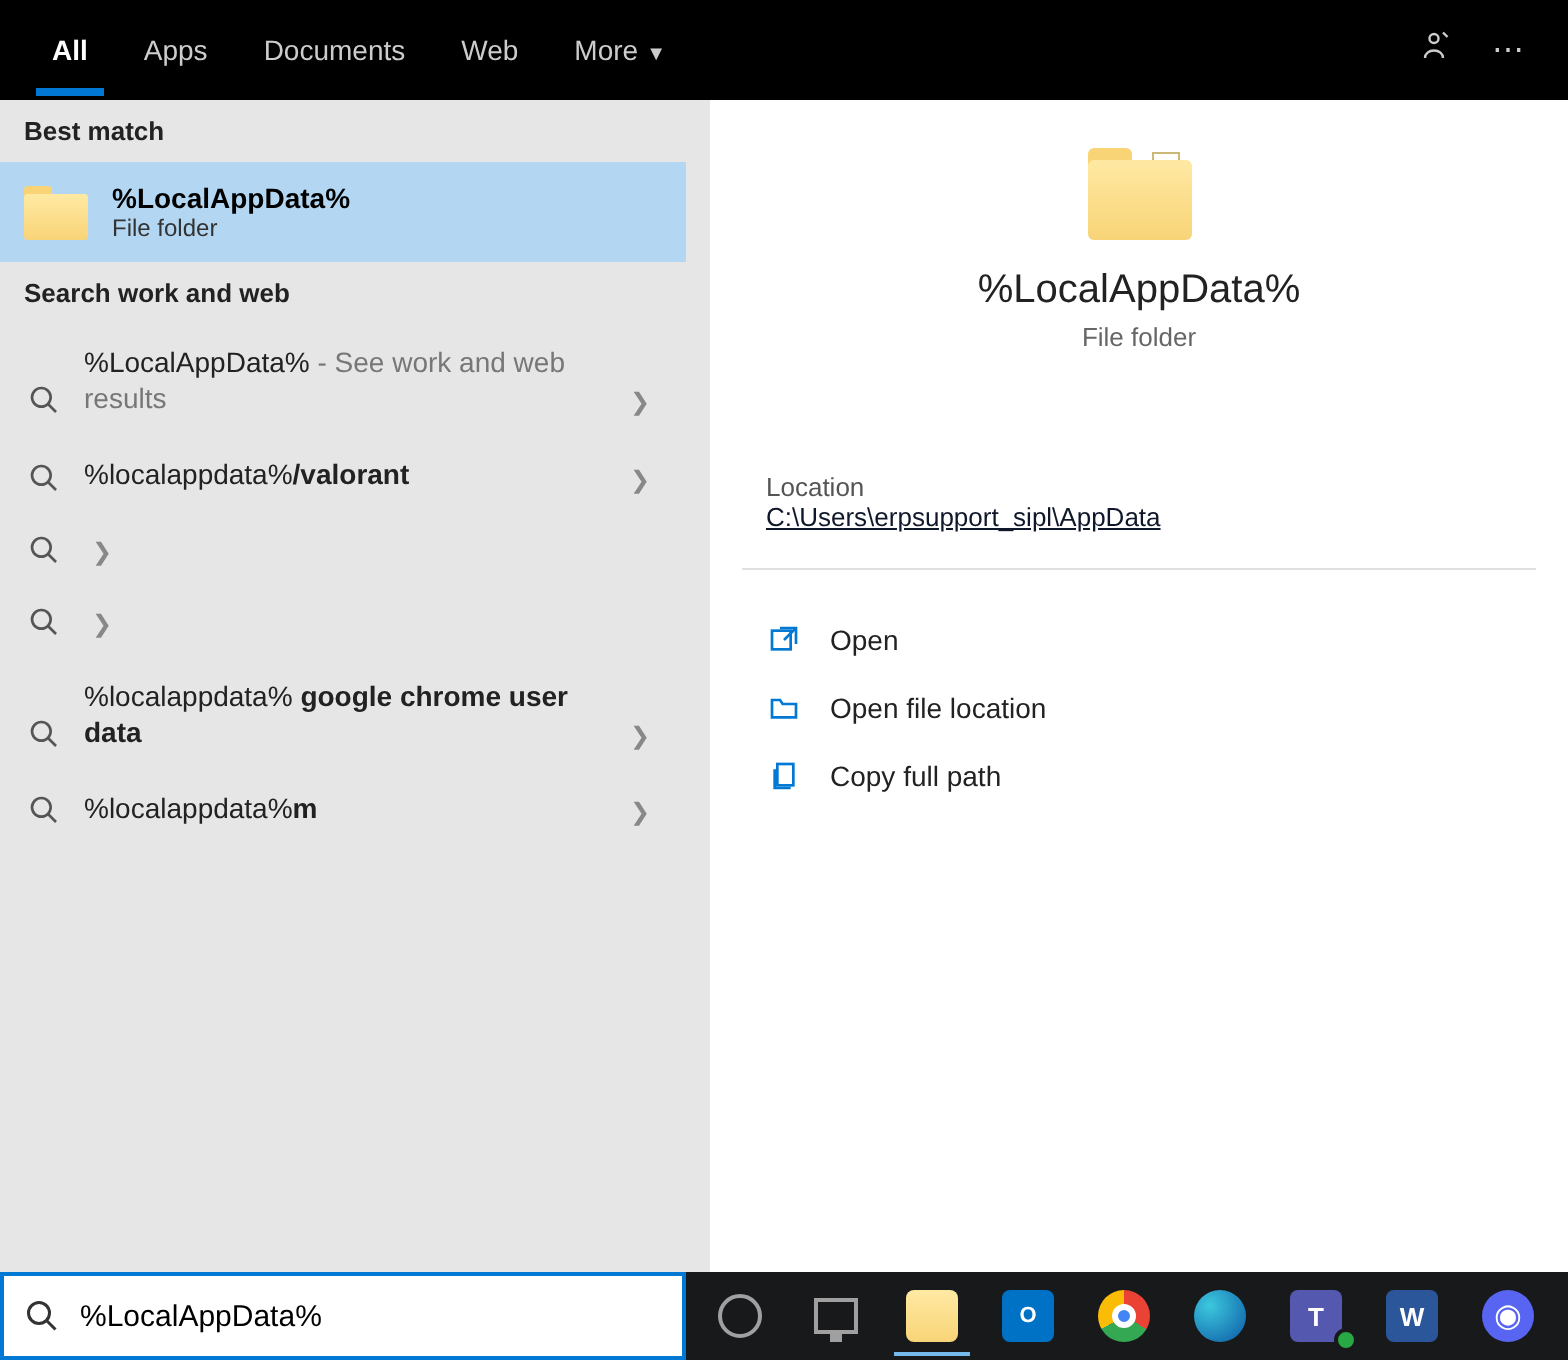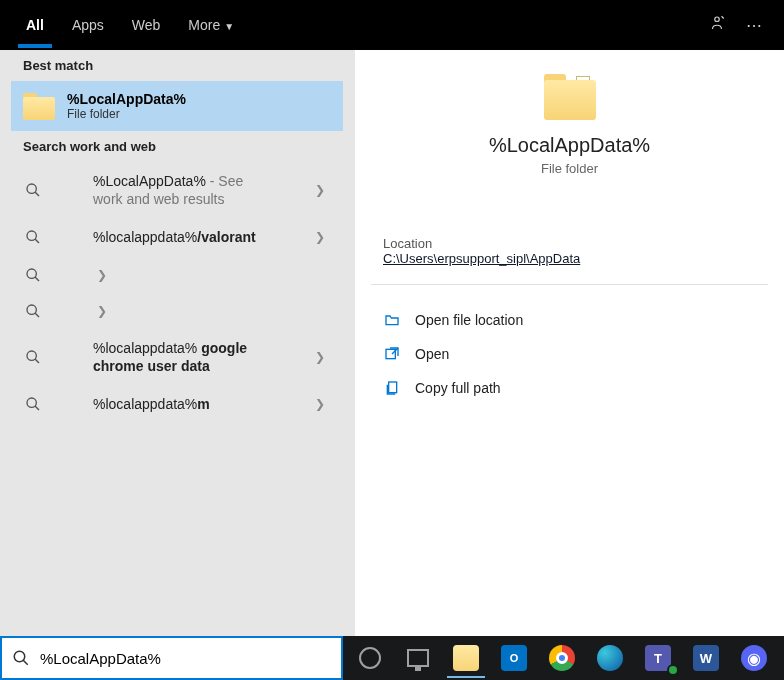--- a/index.html
+++ b/index.html
@@ -7,32 +7,32 @@
 
 .topbar { background: #000; height: 50px; display: flex; align-items: center; padding: 4px 12px; position: relative; }
 .tab { color: #ccc; padding: 14px 14px; font-size: 14px; cursor: pointer; position: relative; }
 .tab.active { color: #fff; font-weight: 600; }
 .tab.active::after { content: ""; position: absolute; bottom: -1px; left: 6px; right: 6px; height: 4px; background: #0078d4; }
 .more-chev { margin-left: 4px; font-size: 10px; }
 .top-spacer { flex: 1; }
 .top-icon { color: #ccc; padding: 8px 10px; cursor: pointer; font-size: 16px; }
 
 .main { display: flex; height: 586px; }
-.left { width: 343px; background: #e6e6e6; display: flex; flex-direction: column; padding-left: 11px; }
+.left { width: 343px; background: #e6e6e6; display: flex; flex-direction: column; }
 .right { flex: 1; background: #fff; padding: 24px 16px; border-left: 12px solid #e6e6e6; }
 
 .section-hdr { font-weight: 600; font-size: 13px; padding: 8px 12px; color: #222; }
 .best { display: flex; align-items: center; background: #b3d7f2; padding: 10px 12px; }
 .folder-ico { width: 32px; height: 27px; margin-right: 12px; position: relative; }
 .folder-ico .tab-fold { position: absolute; top: 0; left: 0; width: 14px; height: 6px; background: #f8d477; border-radius: 2px 2px 0 0; }
 .folder-ico .body { position: absolute; top: 4px; left: 0; width: 32px; height: 23px; background: linear-gradient(#ffe9a3,#f8d477); border-radius: 2px; }
 .best-txt .t { font-weight: 600; font-size: 14px; }
 .best-txt .s { font-size: 12px; color: #333; }
 
-.item { display: flex; align-items: center; padding: 10px 14px; cursor: pointer; gap: 40px; }
+.item { display: flex; align-items: flex-end; padding: 10px 14px; cursor: pointer; }
 .mag { width: 16px; height: 16px; margin-right: 12px; flex-shrink: 0; }
 .item-txt { flex: 1; font-size: 14px; color: #222; line-height: 1.3; }
 .item-txt .hint { color: #777; }
 .chev { color: #888; font-size: 12px; padding: 0 4px; }
 
 .preview-folder { width: 52px; height: 46px; margin: 0 auto 14px; position: relative; }
 .preview-folder .tab-fold { position: absolute; top: 0; left: 0; width: 22px; height: 9px; background: #f8d477; border-radius: 3px 3px 0 0; }
 .preview-folder .body { position: absolute; top: 6px; left: 0; width: 52px; height: 40px; background: linear-gradient(#ffe9a3,#f8d477); border-radius: 3px; }
 .preview-folder .paper { position: absolute; top: 2px; right: 6px; width: 14px; height: 32px; background: #fff; border: 1px solid #c9b974; }
 .ptitle { text-align: center; font-size: 20px; color: #222; }
@@ -64,20 +64,21 @@
 .word { background: #2b579a; color: #fff; font-size: 13px; font-weight: bold; display: flex; align-items: center; justify-content: center; }
 .discord { background: #5865f2; border-radius: 50%; color: #fff; display: flex; align-items: center; justify-content: center; font-size: 16px; }
 .badge { position: absolute; bottom: 2px; right: 2px; width: 12px; height: 12px; background: #28a745; border: 2px solid #18191b; border-radius: 50%; }
 </style>
 </head>
 <body>
 
 <div class="topbar">
   <div class="tab active">All</div>
   <div class="tab">Apps</div>
+  <div class="tab">Documents</div>
   <div class="tab">Web</div>
   <div class="tab"><span>More</span><span class="more-chev">▼</span></div>
   <div class="top-spacer"></div>
   <div class="top-icon">
     <svg width="18" height="18" viewBox="0 0 24 24" fill="none" stroke="currentColor" stroke-width="1.6">
         <circle cx="12" cy="7" r="3"></circle>
         <path d="M6 20c0-3 2.5-5 6-5s6 2 6 5"></path>
         <path d="M18 3l3 3"></path>
       </svg>
   </div>
@@ -157,34 +158,34 @@
     <div class="ptitle">%LocalAppData%</div>
     <div class="psub">File folder</div>
     <div class="loc-row">
       <div class="loc-lbl">Location</div>
       <div class="loc-val">C:\Users\erpsupport_sipl\AppData</div>
     </div>
     <div class="actions">
       <div class="act">
         <div class="act-ico">
             <svg width="16" height="16" viewBox="0 0 24 24" fill="none" stroke="currentColor" stroke-width="2">
-              <path d="M3 6h6l2 3h10v10H3z"></path>
-            </svg>
-          </div>
-        <span>Open file location</span>
-      </div>
-      <div class="act">
-        <div class="act-ico">
-            <svg width="16" height="16" viewBox="0 0 24 24" fill="none" stroke="currentColor" stroke-width="2">
               <rect x="3" y="5" width="14" height="14"></rect>
               <path d="M9 3h12v12"></path>
               <path d="M21 3l-9 9"></path>
             </svg>
           </div>
         <span>Open</span>
+      </div>
+      <div class="act">
+        <div class="act-ico">
+            <svg width="16" height="16" viewBox="0 0 24 24" fill="none" stroke="currentColor" stroke-width="2">
+              <path d="M3 6h6l2 3h10v10H3z"></path>
+            </svg>
+          </div>
+        <span>Open file location</span>
       </div>
       <div class="act">
         <div class="act-ico">
             <svg width="16" height="16" viewBox="0 0 24 24" fill="none" stroke="currentColor" stroke-width="2">
               <rect x="7" y="3" width="12" height="16"></rect>
               <path d="M5 7v14h12"></path>
             </svg>
           </div>
         <span>Copy full path</span>
       </div>

